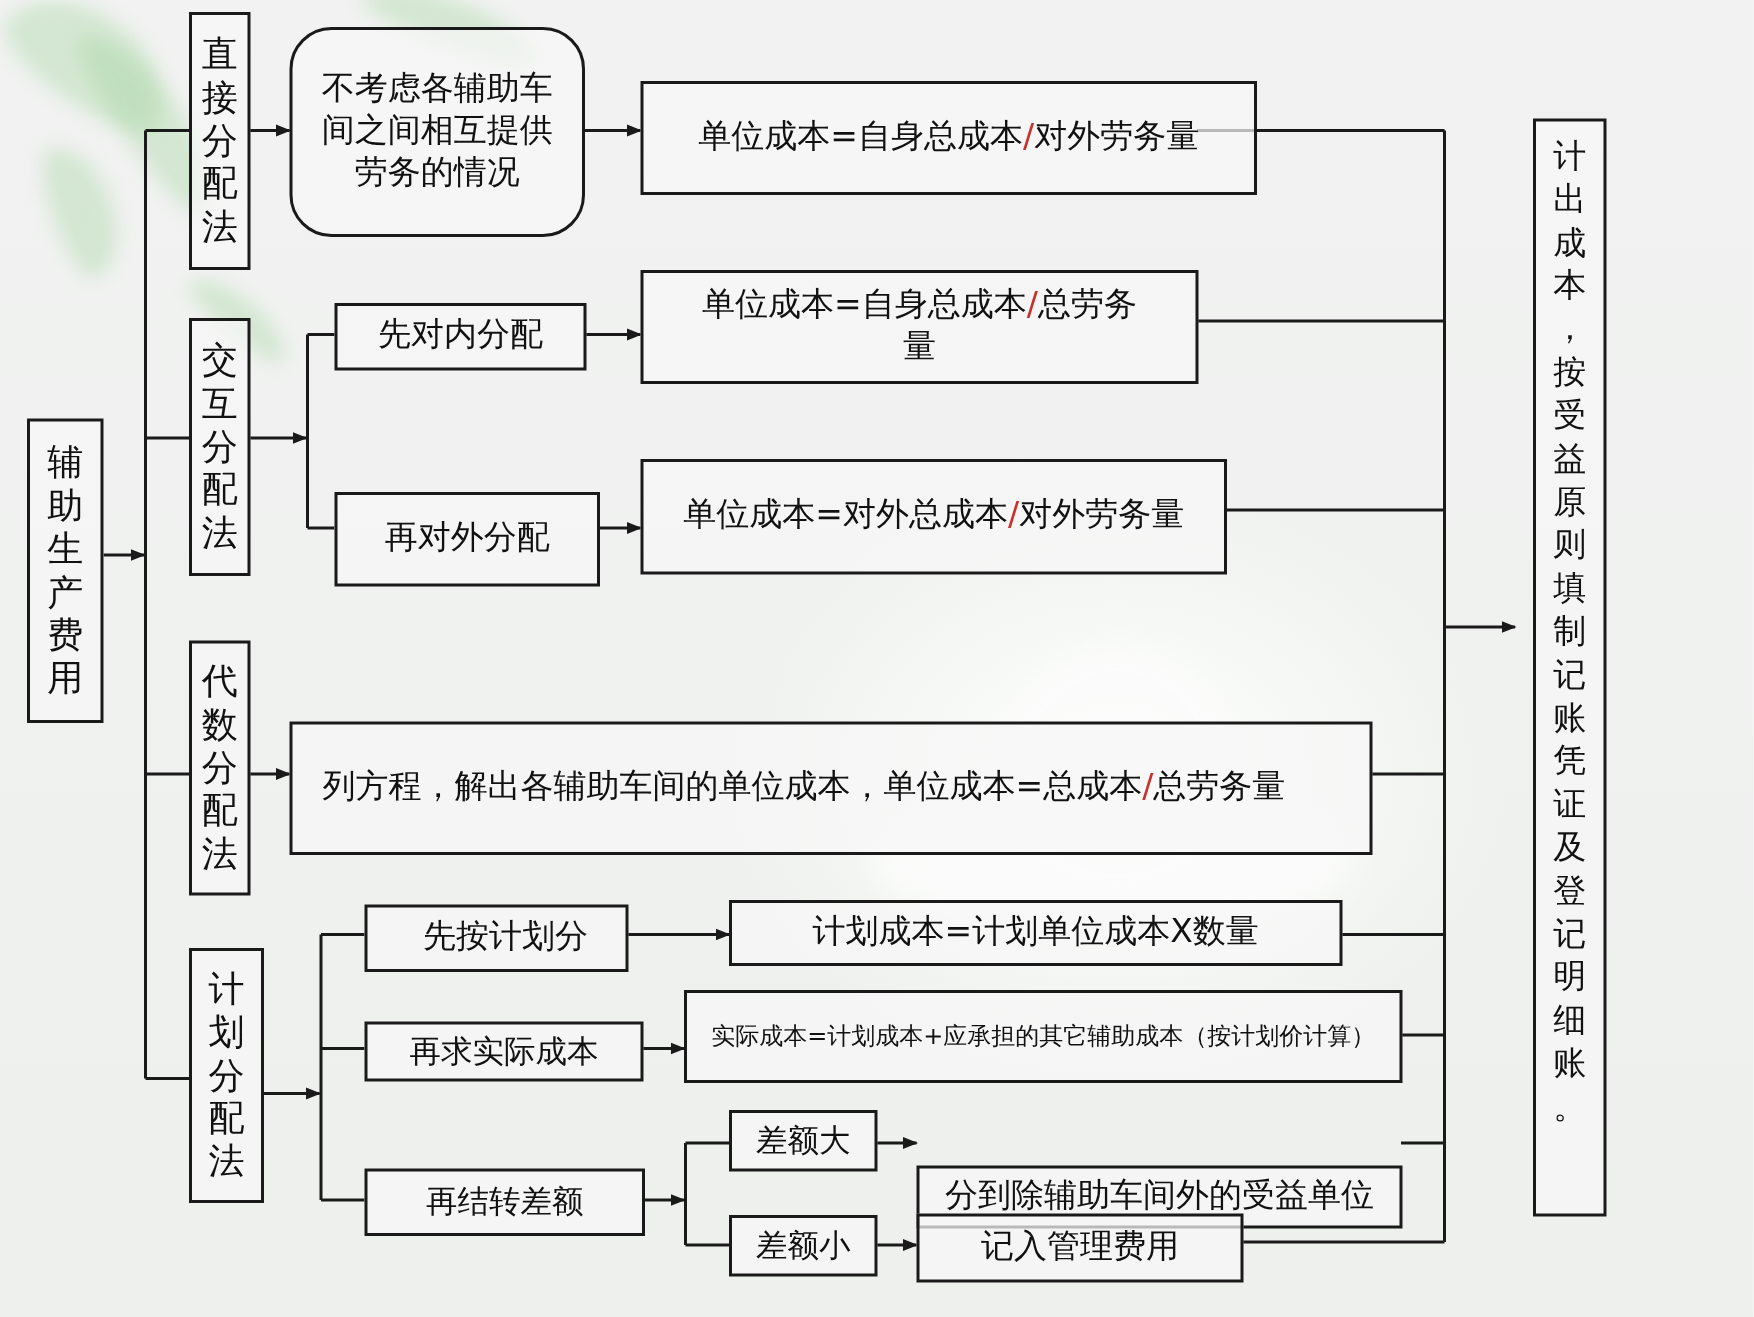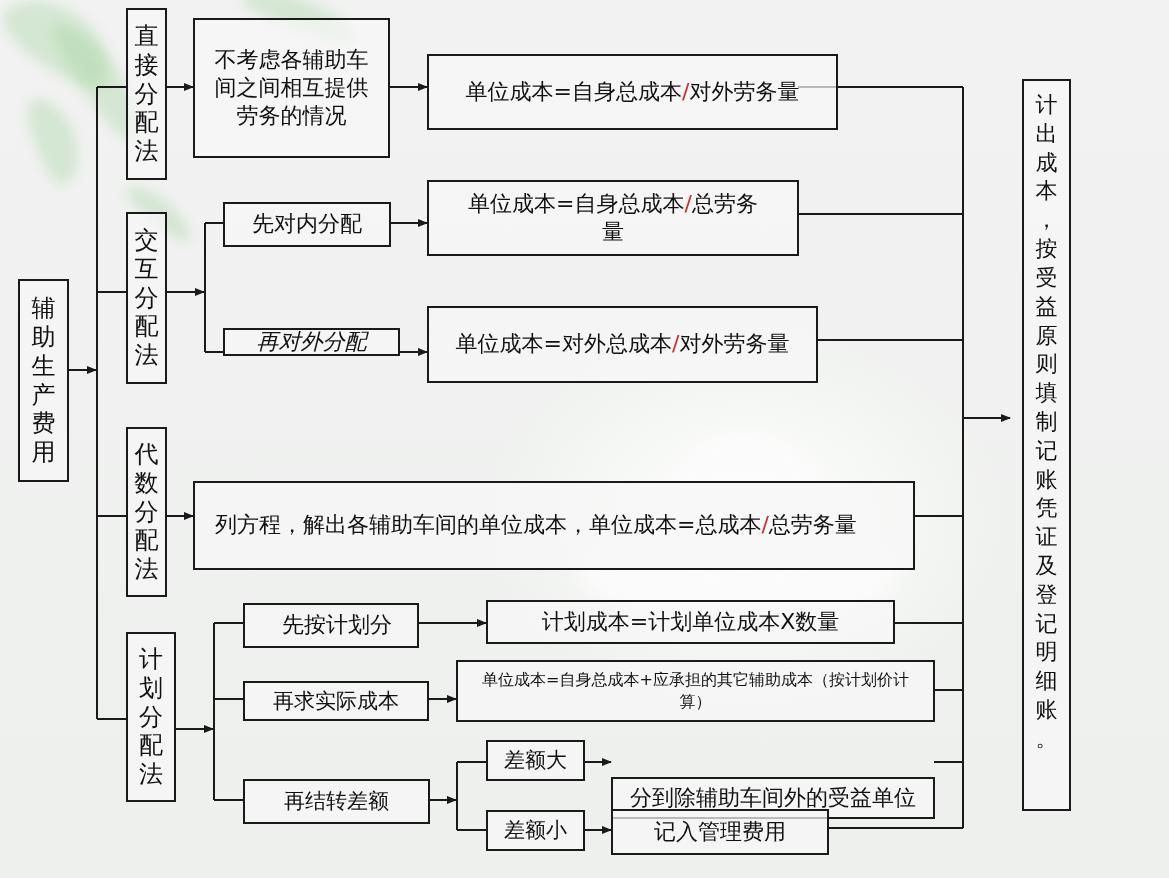--- a/index.html
+++ b/index.html
@@ -115,31 +115,31 @@
     <span>法</span>
   </div>
 <div class="box vbox" id="m3" style="left:126px;top:632px;width:50px;height:170px;">
     <span>计</span>
     <span>划</span>
     <span>分</span>
     <span>配</span>
     <span>法</span>
   </div>
 
-<div class="box t22" style="left:193px;top:18px;width:197px;height:140px;padding:0 12px;">
+<div class="box t22" style="left:193px;top:18px;width:197px;height:140px;padding:0 12px;border-radius:28px;">
   <span>不考虑各辅助车间之间相互提供劳务的情况</span>
 </div>
 <div class="box t22" style="left:427px;top:54px;width:411px;height:76px;padding:0 18px;">
   <span><span>单位成本=自身总成本</span><span class="slash">/</span><span>对外劳务量</span></span>
 </div>
 
 <div class="box t22" style="left:223px;top:202px;width:168px;height:45px;">
   <span>先对内分配</span>
 </div>
-<div class="box t22" style="left:223px;top:328px;width:177px;height:28px;font-style:italic;">
+<div class="box t22" style="left:223px;top:328px;width:177px;height:63px;">
   <span>再对外分配</span>
 </div>
 <div class="box t22" style="left:427px;top:180px;width:372px;height:76px;padding:0 32px;">
   <span><span>单位成本=自身总成本</span><span class="slash">/</span><span>总劳务量</span></span>
 </div>
 <div class="box t22" style="left:427px;top:306px;width:391px;height:77px;padding:0 18px;">
   <span><span>单位成本=对外总成本</span><span class="slash">/</span><span>对外劳务量</span></span>
 </div>
 
 <div class="box t22" style="left:193px;top:481px;width:722px;height:89px;padding:0 20px;justify-content:flex-start;">
@@ -152,21 +152,21 @@
 <div class="box t21" style="left:243px;top:681px;width:186px;height:40px;">
   <span>再求实际成本</span>
 </div>
 <div class="box t21" style="left:243px;top:779px;width:187px;height:45px;">
   <span>再结转差额</span>
 </div>
 <div class="box t22" style="left:486px;top:600px;width:409px;height:44px;">
   <span>计划成本=计划单位成本X数量</span>
 </div>
 <div class="box t16" style="left:456px;top:660px;width:479px;height:62px;padding:0 12px;">
-  <span>单位成本=自身总成本+应承担的其它辅助成本（按计划价计算）</span>
+  <span>实际成本=计划成本+应承担的其它辅助成本（按计划价计算）</span>
 </div>
 <div class="box t21" style="left:486px;top:740px;width:99px;height:41px;">
   <span>差额大</span>
 </div>
 <div class="box t21" style="left:486px;top:810px;width:99px;height:41px;">
   <span>差额小</span>
 </div>
 <div class="box t22" style="left:611px;top:741px;width:324px;height:42px;margin-top:36px;">
   <span>分到除辅助车间外的受益单位</span>
 </div>

